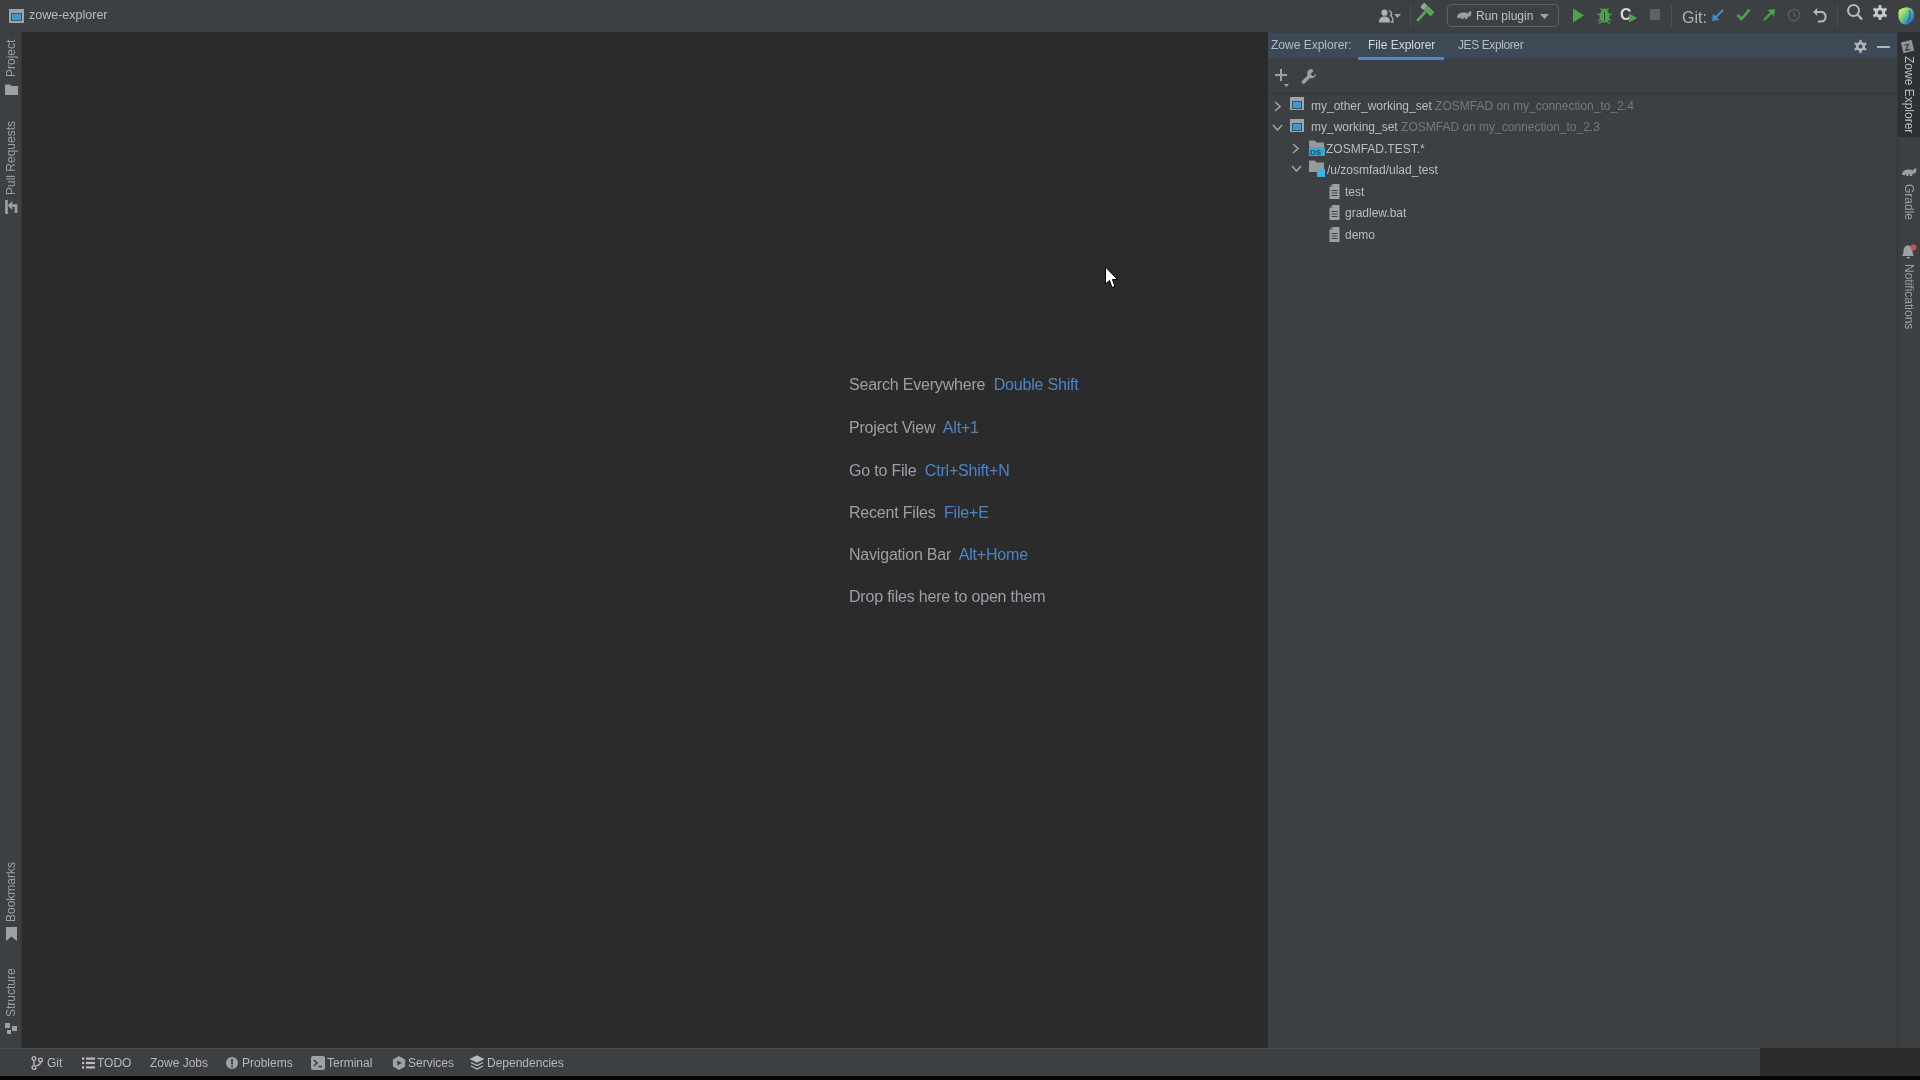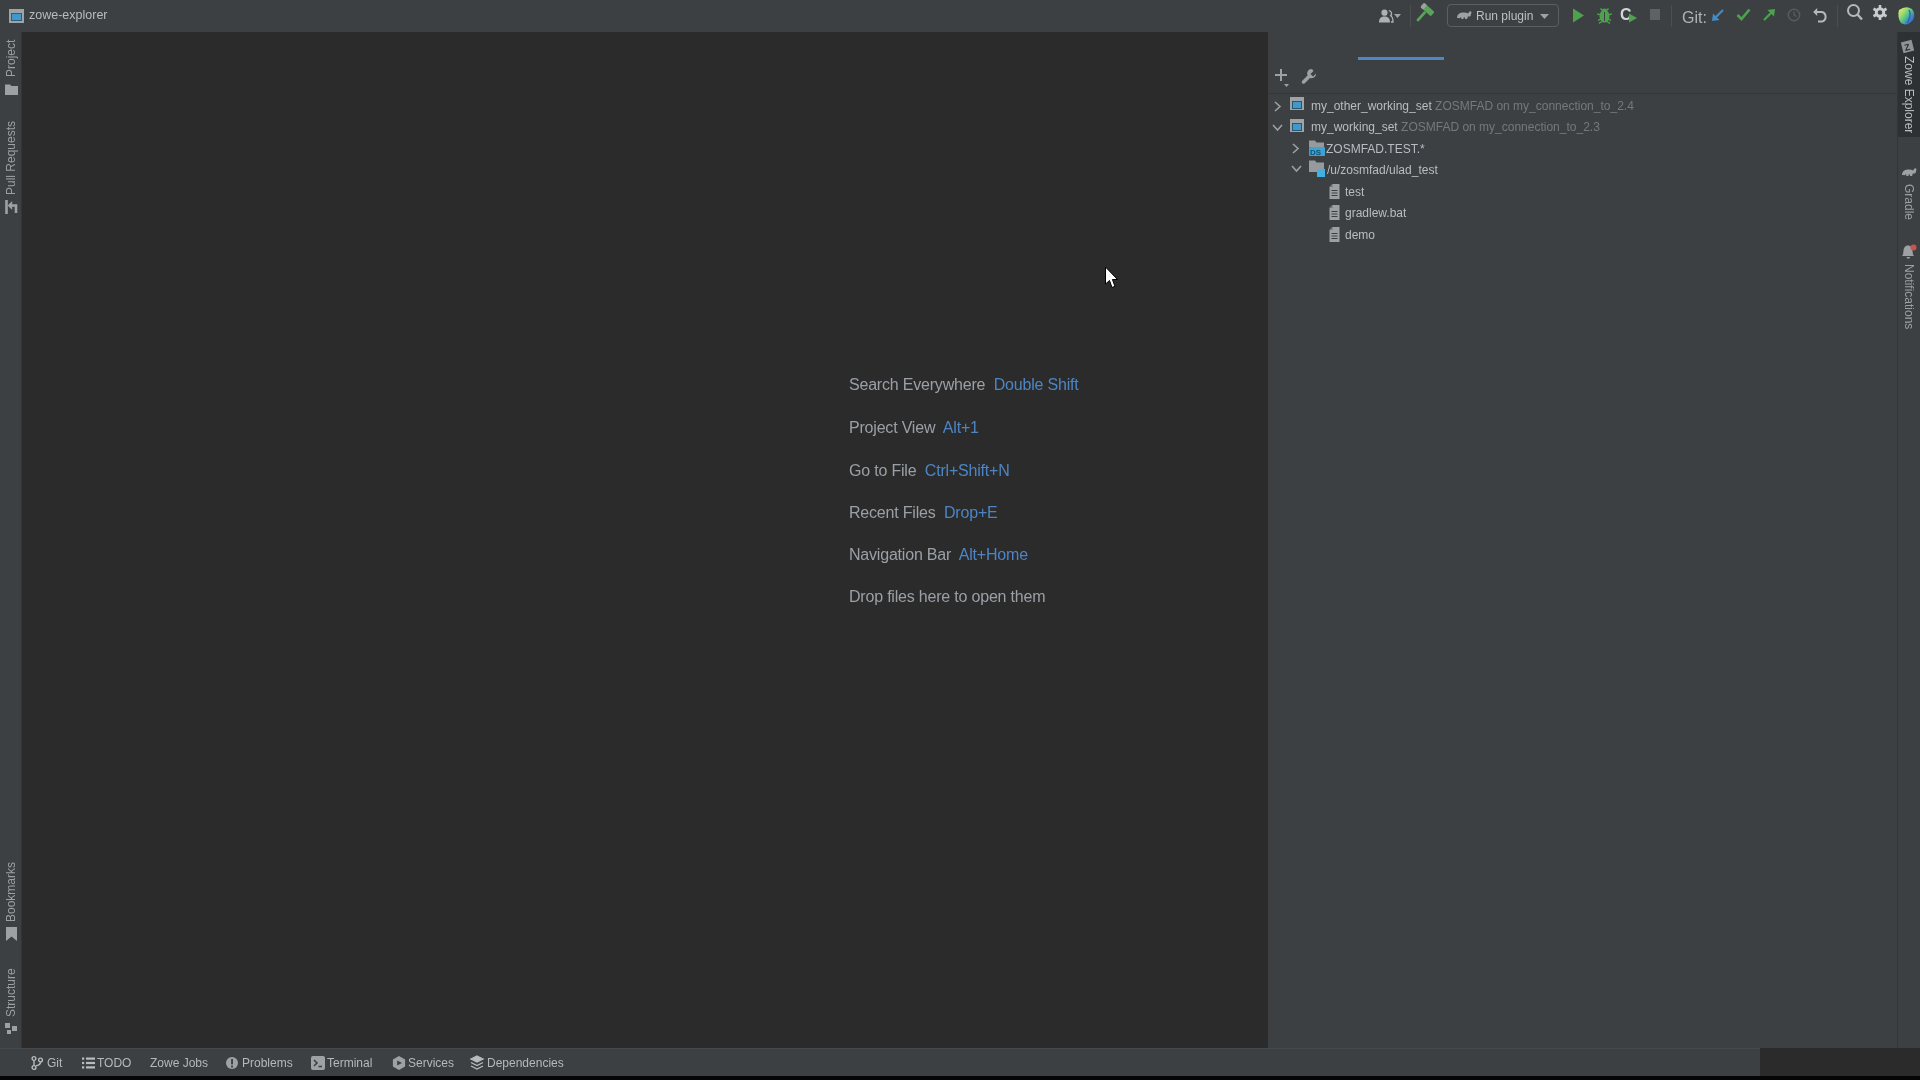--- a/index.html
+++ b/index.html
@@ -182,31 +182,50 @@
   <rect x="0" y="0" width="5" height="5" fill="#9da1a4"></rect>
   <rect x="7" y="3" width="5" height="5" fill="#9da1a4"></rect>
   <rect x="2" y="7" width="4" height="4" fill="#9da1a4"></rect>
 </svg>
 
 <div id="editor">
   <div class="shortcuts">
     <div class="sc-line" style="top:343px;">Search Everywhere&nbsp; <span class="sc-key">Double Shift</span></div>
     <div class="sc-line" style="top:386px;">Project View&nbsp; <span class="sc-key">Alt+1</span></div>
     <div class="sc-line" style="top:429px;">Go to File&nbsp; <span class="sc-key">Ctrl+Shift+N</span></div>
-    <div class="sc-line" style="top:471px;">Recent Files&nbsp; <span class="sc-key">Drop+E</span></div>
+    <div class="sc-line" style="top:471px;">Recent Files&nbsp; <span class="sc-key">File+E</span></div>
     <div class="sc-line" style="top:513px;">Navigation Bar&nbsp; <span class="sc-key">Alt+Home</span></div>
     <div class="sc-line" style="top:555px;">Drop files here to open them</div>
   </div>
 
   <svg style="left:1082px;top:235px;" width="14" height="22" viewBox="0 0 14 22">
     <polygon points="0.5,0 0.5,17 4.5,13.5 7,20.5 10,19.3 7.4,12.5 12.5,12.5" fill="#ffffff" stroke="#000000" stroke-width="1"></polygon>
   </svg>
 </div>
 
 <div id="toolwindow">
+  <div id="twheader">
+    <span style="position:absolute;left:3px;top:5px;">Zowe Explorer:</span>
+    <span style="position:absolute;left:100px;top:5px;color:#d5d8da;">File Explorer</span>
+    <span style="position:absolute;left:190px;top:5px;letter-spacing:-0.4px;">JES Explorer</span>
+
+    <svg style="left:584px;top:5px;" width="17" height="17" viewBox="0 0 18 18">
+      <g fill="#b0b3b5">
+        <circle cx="9" cy="9" r="5"></circle>
+        <g stroke="#b0b3b5" stroke-width="2.4">
+          <line x1="9" y1="2" x2="9" y2="16"></line>
+          <line x1="2.9" y1="5.5" x2="15.1" y2="12.5"></line>
+          <line x1="15.1" y1="5.5" x2="2.9" y2="12.5"></line>
+        </g>
+      </g>
+      <circle cx="9" cy="9" r="2" fill="#3d4956"></circle>
+    </svg>
+
+    <div style="position:absolute;left:609px;top:13px;width:13px;height:2px;background:#b0b3b5;"></div>
+  </div>
   <div style="position:absolute;left:90px;top:25px;width:86px;height:3px;background:#4a88c7;z-index:3;"></div>
   <div id="twtoolbar">
 
     <svg style="left:7px;top:9px;" width="14" height="18" viewBox="0 0 14 18">
       <line x1="6" y1="0" x2="6" y2="12" stroke="#9ea1a3" stroke-width="2"></line>
       <line x1="0" y1="6" x2="12" y2="6" stroke="#9ea1a3" stroke-width="2"></line>
       <polygon points="9,15 14,15 11.5,18" fill="#9ea1a3"></polygon>
     </svg>
 
     <svg style="left:33px;top:8px;" width="15" height="16" viewBox="0 0 15 16">

